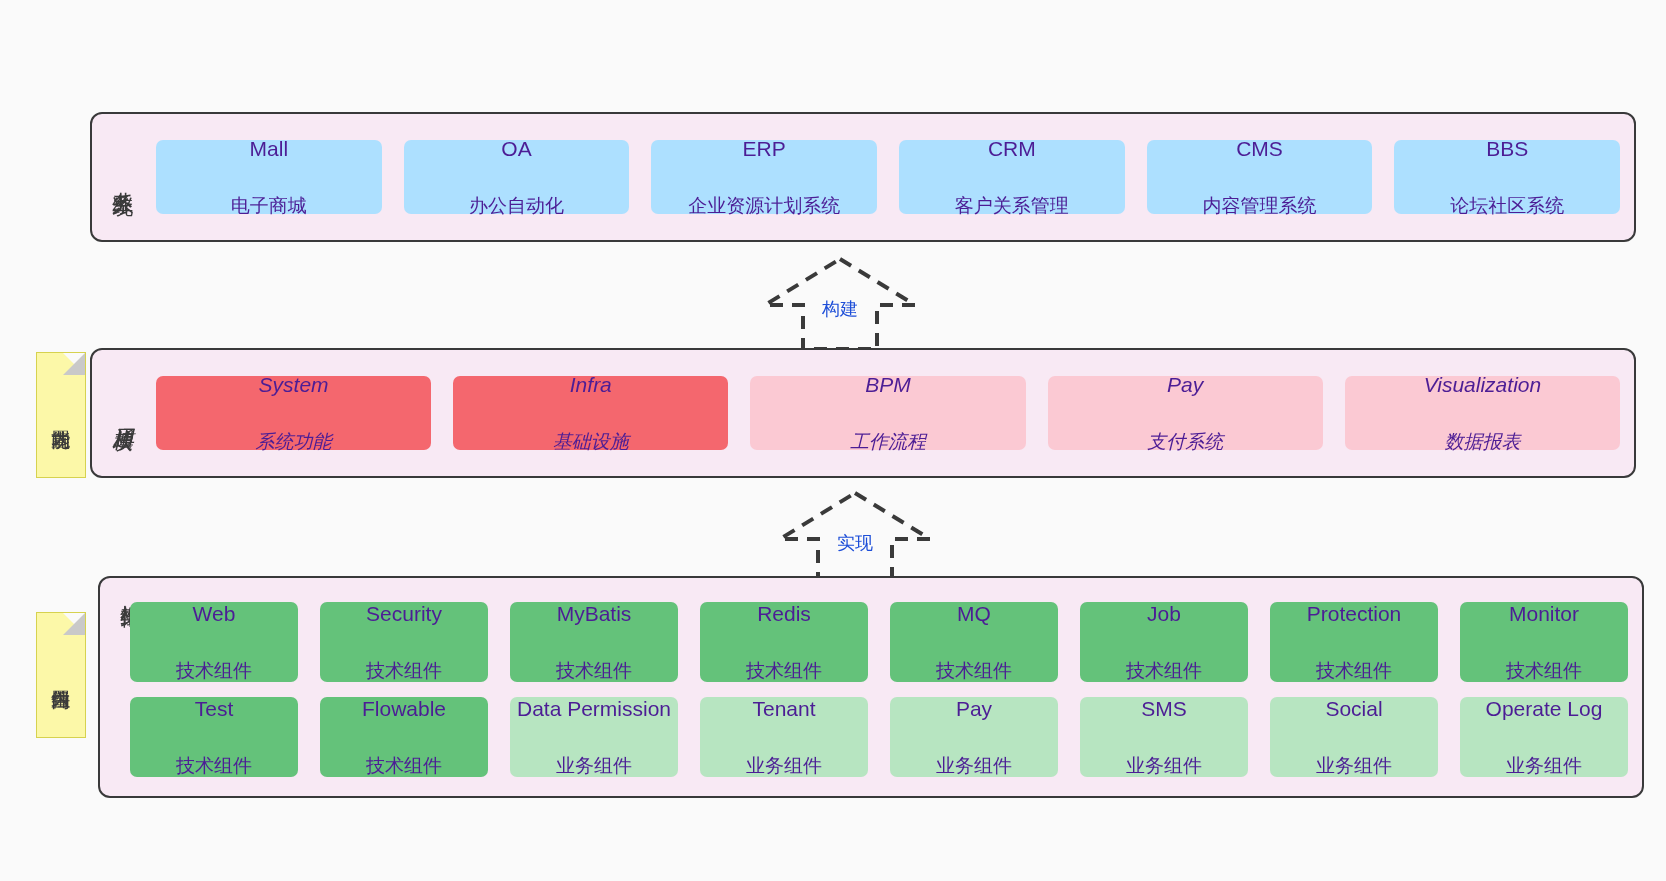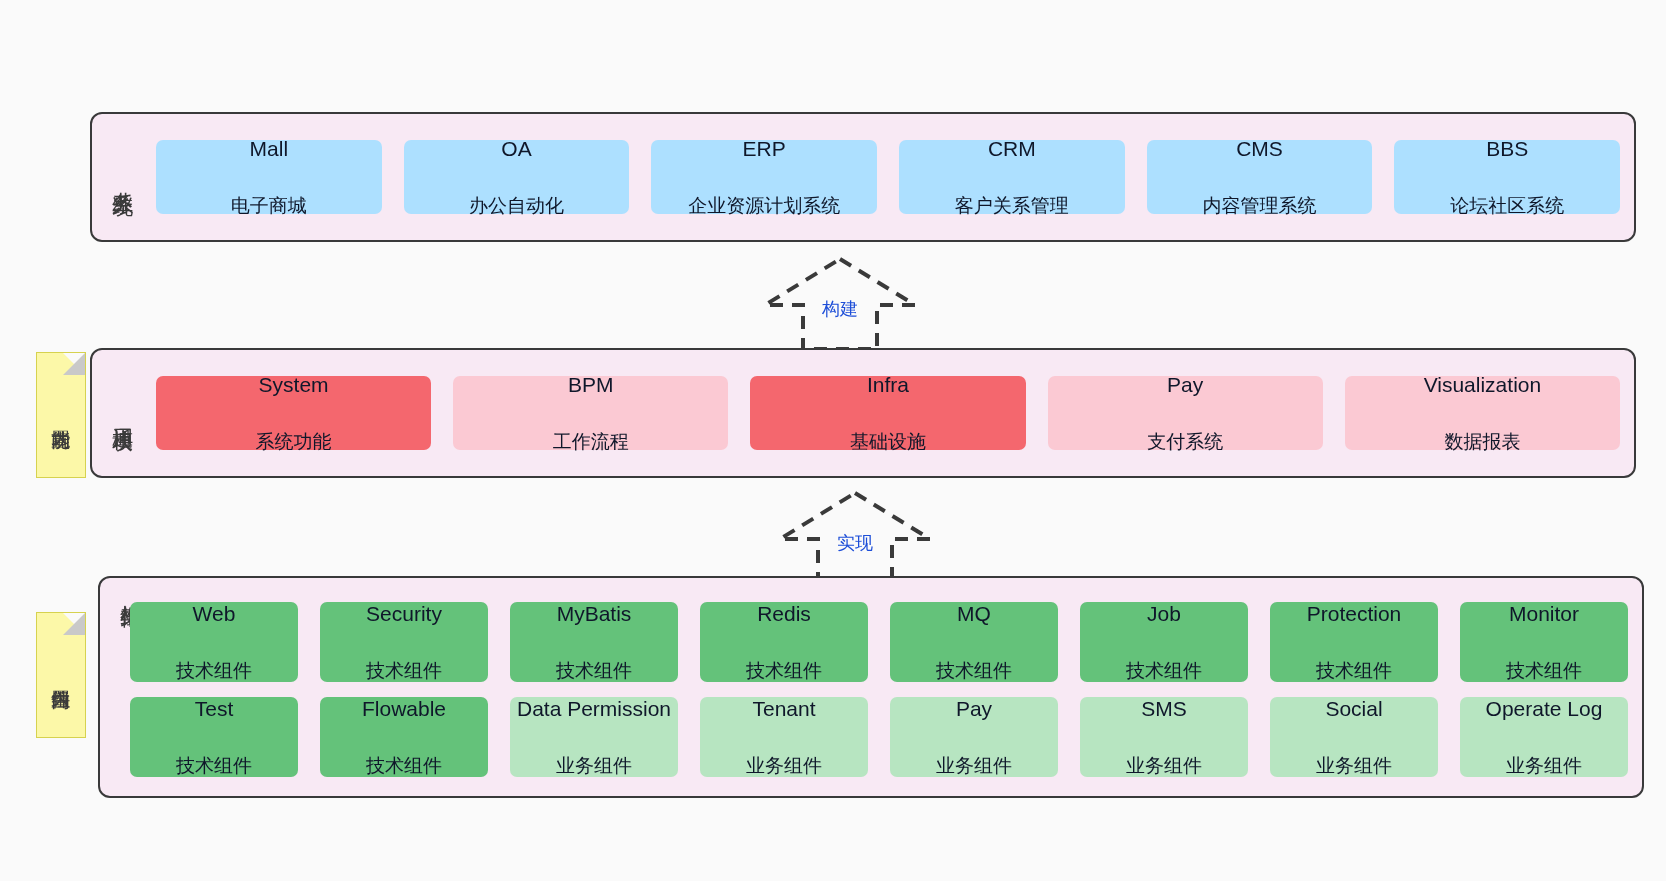--- a/index.html
+++ b/index.html
@@ -57,39 +57,39 @@
   }
   .card {
     flex: 1 1 0;
     border-radius: 7px;
     display: flex;
     flex-direction: column;
     align-items: center;
     justify-content: center;
     text-align: center;
     line-height: 1.25;
-    color: #0f172a;
+    color: #4c1d95;
     padding: 6px 4px;
     user-select: none;
   }
   .card .en { font-size: 21px; }
   .card .cn { font-size: 19px; margin-top: 32px; }
 
   
   .c-blue        { background: #ade0ff; }
   .c-red         { background: #f4676e; }
   .c-pink        { background: #fbc9d3; }
   .c-green       { background: #64c27a; }
   .c-lightgreen  { background: #b7e5c1; }
 
   
   #layer-business  { left: 90px;  top: 112px; width: 1546px; height: 130px; }
   #layer-business .card { height: 74px; }
 
-  #layer-common    { left: 90px;  top: 348px; width: 1546px; height: 130px; }
+  #layer-common    { left: 90px;  top: 348px; width: 1546px; height: 130px; font-style: italic; }
   #layer-common .card { height: 74px; }
 
   #layer-framework { left: 98px;  top: 576px; width: 1546px; height: 222px; flex-direction: column; }
   #layer-framework .card { height: 80px; }
 
   
   .sticky {
     position: absolute;
     background: #fcf8a8;
     border: 1px solid #d6d24f;
@@ -194,27 +194,27 @@
   </div>
 
   <div class="layer" id="layer-common">
     <div class="layer-title">通用模块</div>
     <div class="cards">
       <div class="card-row">
         <div class="card c-red">
           <div class="en">System</div>
           <div class="cn">系统功能</div>
         </div>
+        <div class="card c-red">
+          <div class="en">Infra</div>
+          <div class="cn">基础设施</div>
+        </div>
         <div class="card c-pink">
           <div class="en">BPM</div>
           <div class="cn">工作流程</div>
-        </div>
-        <div class="card c-red">
-          <div class="en">Infra</div>
-          <div class="cn">基础设施</div>
         </div>
         <div class="card c-pink">
           <div class="en">Pay</div>
           <div class="cn">支付系统</div>
         </div>
         <div class="card c-pink">
           <div class="en">Visualization</div>
           <div class="cn">数据报表</div>
         </div>
       </div>

